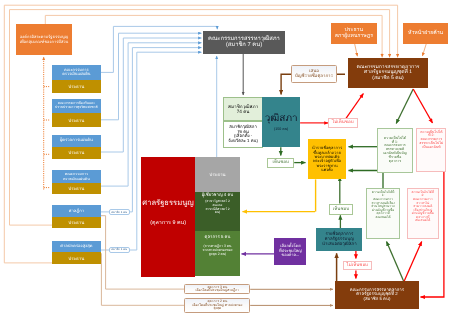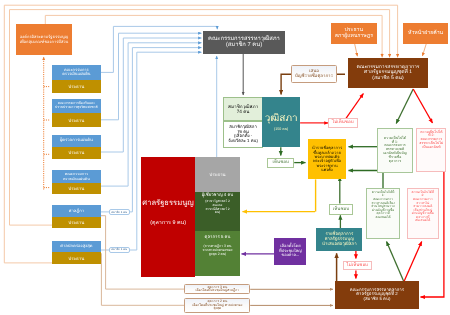--- a/index.html
+++ b/index.html
@@ -10,21 +10,21 @@
   .node{position:absolute;box-sizing:border-box;display:flex;flex-direction:column;
         align-items:center;justify-content:center;text-align:center;overflow:hidden;
         line-height:1.12;}
   .nl{display:block;white-space:nowrap;}
 
   
   .n-orange{background:#ED7D31;color:#fff;}
   .n-blue{background:#5B9BD5;color:#fff;}
   .n-gold{background:#BF9000;color:#fff;}
   .n-dark{background:#595959;color:#fff;}
-  .n-teal{background:#34848C;color:#fef9c3;}
+  .n-teal{background:#34848C;color:#0f172a;}
   .n-red{background:#C00000;color:#fff;}
   .n-gray{background:#A6A6A6;color:#fff;}
   .n-green{background:#3B5E28;color:#fff;}
   .n-dgreen{background:#538135;color:#fff;}
   .n-brown{background:#833C0C;color:#fff;}
   .n-yellow{background:#FFC000;color:#000;}
   .n-purple{background:#7030A0;color:#fff;}
   .n-lgreen{background:#E2EFDA;color:#000;border:1px solid #9DC08B;}
   .n-white{background:#fff;color:#000;border:1px solid #9DC08B;}
 

